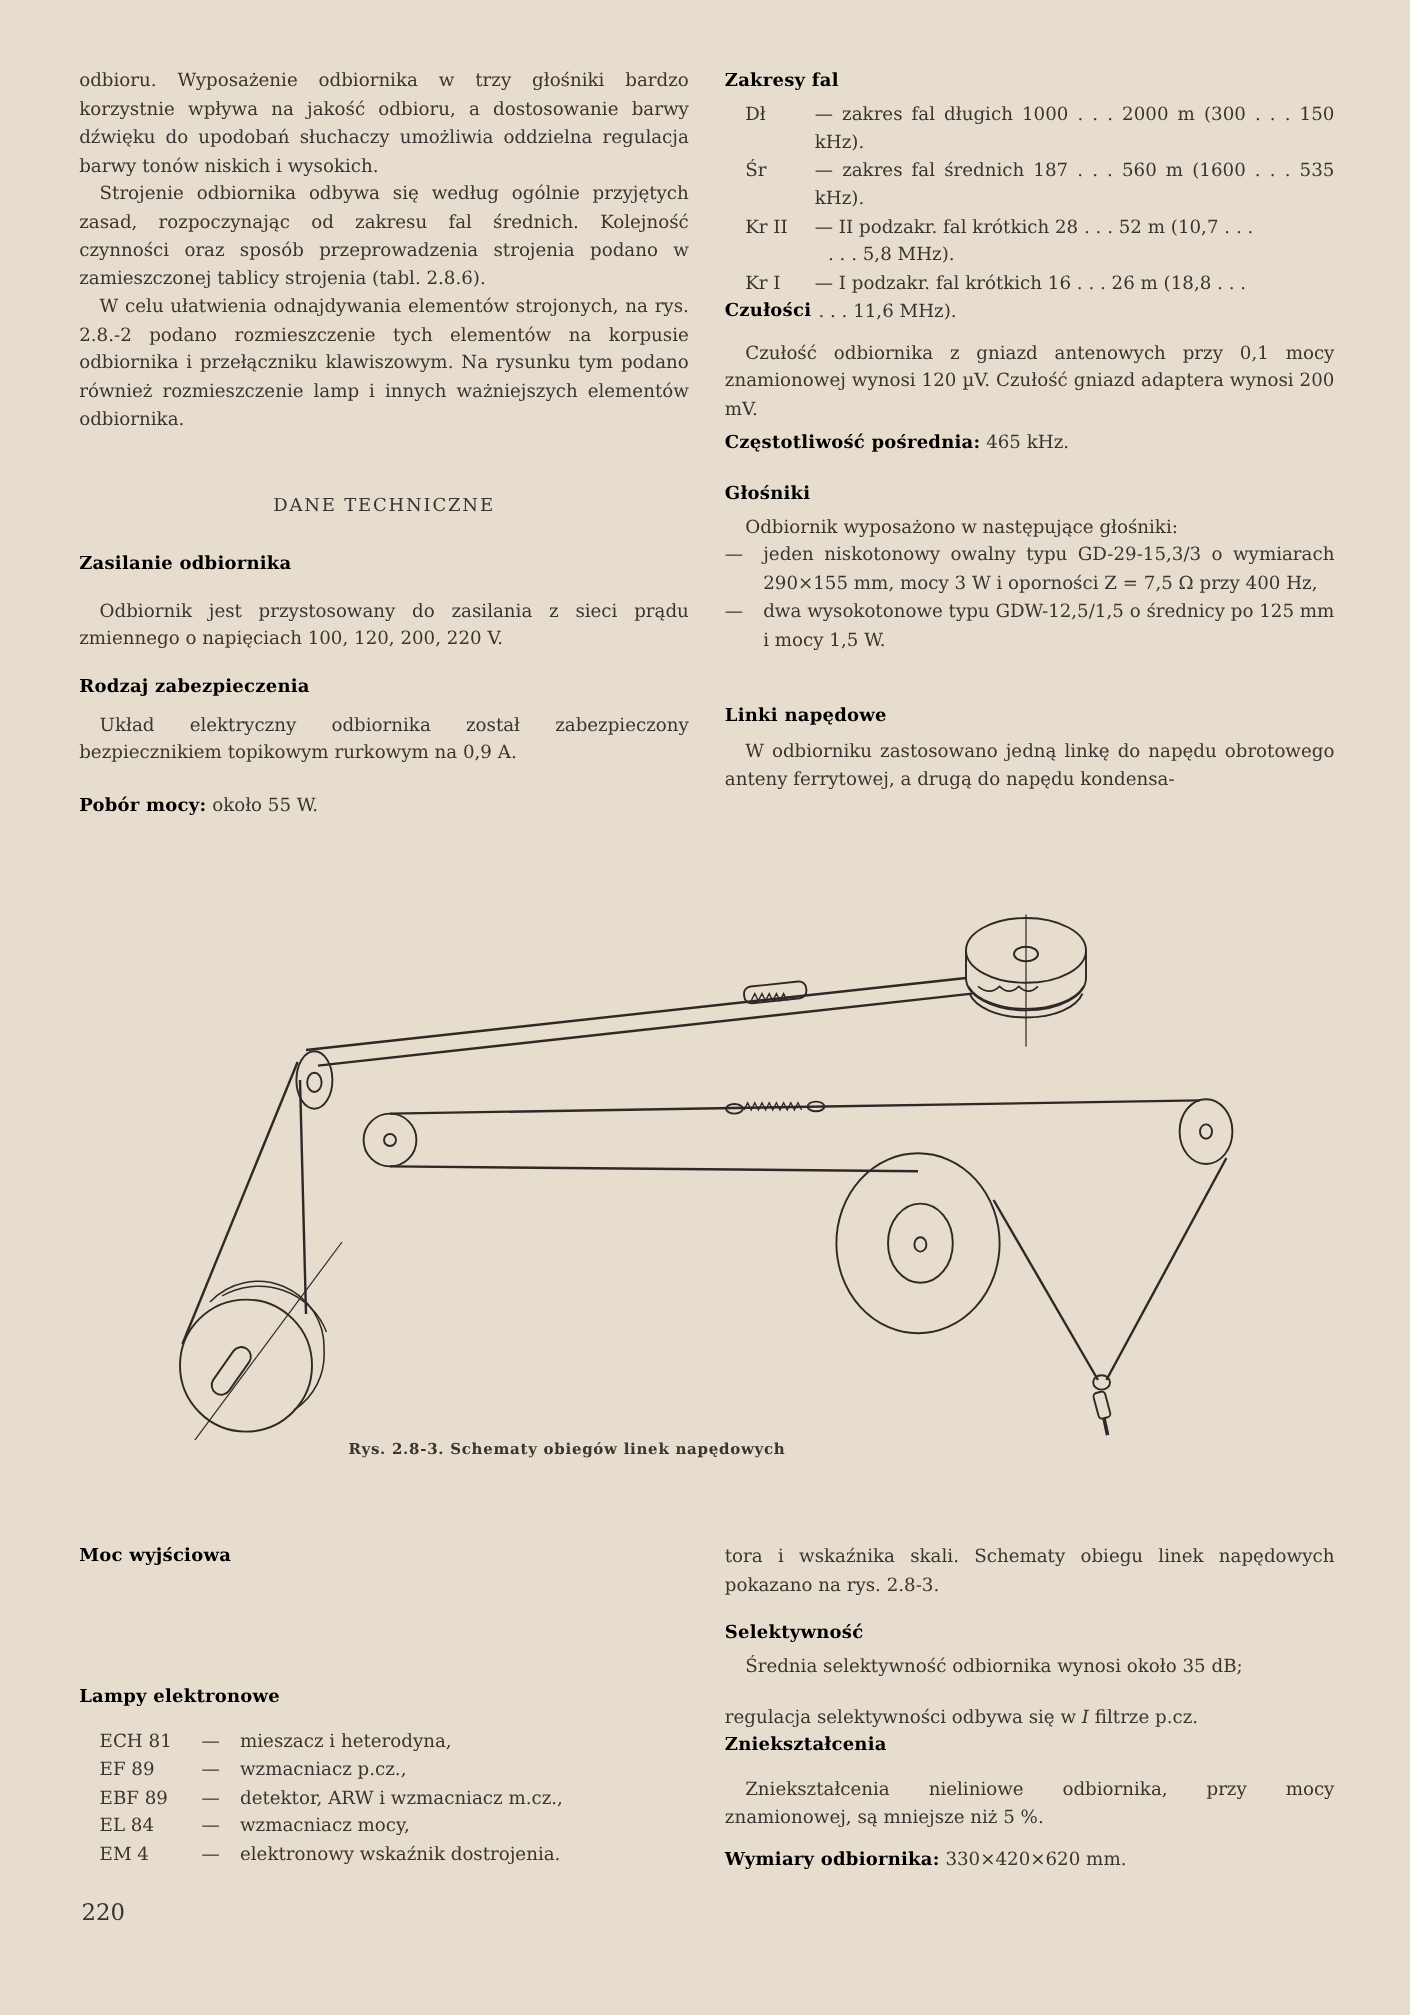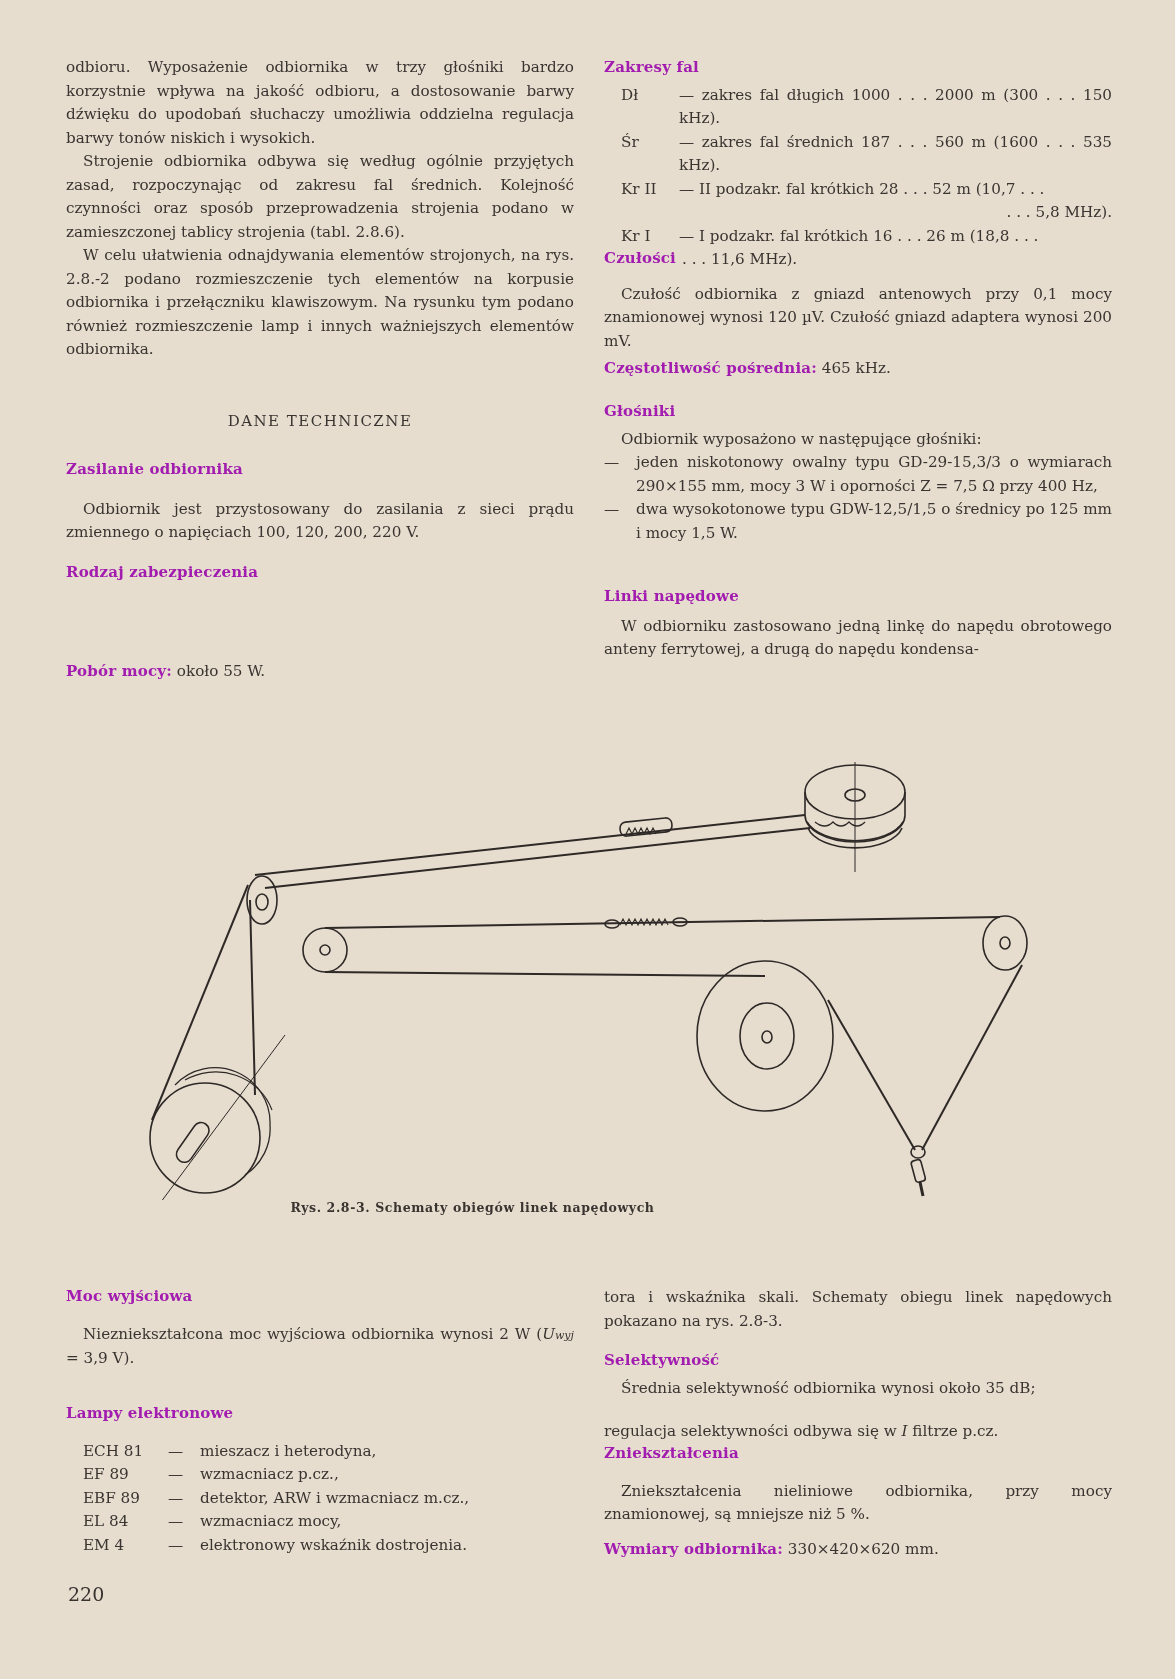--- a/index.html
+++ b/index.html
@@ -8,21 +8,21 @@
     background: #e6ddcf;
     position: relative; overflow: hidden;
     font-family: "DejaVu Serif", "Liberation Serif", serif;
     color: #3a3430;
   }
   .col { position: absolute; font-size: 15.2px; line-height: 23.5px; }
   .col p { margin: 0; text-align: justify; }
   .ind { text-indent: 17px; }
   .left { left: 66px; width: 508px; }
   .right { left: 604px; width: 508px; }
-  .h { font-weight: bold; font-size: 15px; letter-spacing: 0.2px; color: #a21caf; }
+  .h { font-weight: bold; font-size: 15px; letter-spacing: 0.2px; color: #000000; }
   .center-title { text-align: center; letter-spacing: 1.5px; font-size: 15px; }
   .row { display: flex; }
   .range-label { width: 58px; padding-left: 17px; flex: none; }
   .range-text { flex: 1; text-align: justify; }
   .cont { padding-left: 75px; }
   .dash-item { display: flex; }
   .dash { width: 32px; flex: none; }
   .tube { display: flex; padding-left: 17px; }
   .tube-code { width: 85px; flex: none; }
   .tube-dash { width: 32px; flex: none; }
@@ -45,20 +45,21 @@
 
 <div class="col left center-title" style="top:410px;">DANE TECHNICZNE</div>
 
 <div class="col left" style="top:458px;">
   <div class="h">Zasilanie odbiornika</div>
   <p class="ind" style="margin-top:16px;">Odbiornik jest przystosowany do zasilania z sieci prądu zmiennego o napięciach 100, 120, 200, 220 V.</p>
 </div>
 
 <div class="col left" style="top:561px;">
   <div class="h">Rodzaj zabezpieczenia</div>
+  <p class="ind" style="margin-top:8px;">Układ elektryczny odbiornika został zabezpieczony bezpiecznikiem topikowym rurkowym na 0,9 A.</p>
 </div>
 
 <div class="col left" style="top:660px;">
   <span class="h">Pobór mocy:</span>
   <span>około 55 W.</span>
 </div>
 
 <div class="col right" style="top:56px;">
   <div class="h">Zakresy fal</div>
   <div style="margin-top:4px;">
@@ -67,21 +68,21 @@
       <span class="range-text">— zakres fal długich 1000 . . . 2000 m (300 . . . 150 kHz).</span>
     </div>
     <div class="row">
       <span class="range-label">Śr</span>
       <span class="range-text">— zakres fal średnich 187 . . . 560 m (1600 . . . 535 kHz).</span>
     </div>
     <div class="row">
       <span class="range-label">Kr II</span>
       <span class="range-text">— II podzakr. fal krótkich 28 . . . 52 m (10,7 . . .</span>
     </div>
-    <div class="cont" style="padding-left:86px;text-align:right;">. . . 5,8 MHz).</div>
+    <div class="cont" style="padding-left:86px;">. . . 5,8 MHz).</div>
     <div class="row">
       <span class="range-label">Kr I</span>
       <span class="range-text">— I podzakr. fal krótkich 16 . . . 26 m (18,8 . . .</span>
     </div>
     <div class="cont" style="padding-left:78px;">. . . 11,6 MHz).</div>
   </div>
 </div>
 
 <div class="col right" style="top:247px;">
   <div class="h">Czułości</div>
@@ -177,21 +178,20 @@
     <ellipse cx="918" cy="1152" rx="7" ry="6"></ellipse>
     <rect x="913" y="1160" width="10" height="22" rx="3" transform="rotate(-15 918 1170)"></rect>
     <line x1="920" y1="1182" x2="923" y2="1196" stroke-width="3"></line>
   </g>
 </svg>
 
 <div class="caption">Rys. 2.8-3. Schematy obiegów linek napędowych</div>
 
 <div class="col left" style="top:1285px;">
   <div class="h">Moc wyjściowa</div>
-  <p class="ind" style="margin-top:14px;"><span>Niezniekształcona moc wyjściowa odbiornika wynosi 2 W (</span><i>U</i><i class="sub">wyj</i><span> = 3,9 V).</span></p>
 </div>
 
 <div class="col left" style="top:1402px;">
   <div class="h">Lampy elektronowe</div>
   <div style="margin-top:14px;">
     <div class="tube">
         <span class="tube-code">ECH 81</span>
         <span class="tube-dash">—</span>
         <span>mieszacz i heterodyna,</span>
       </div>

